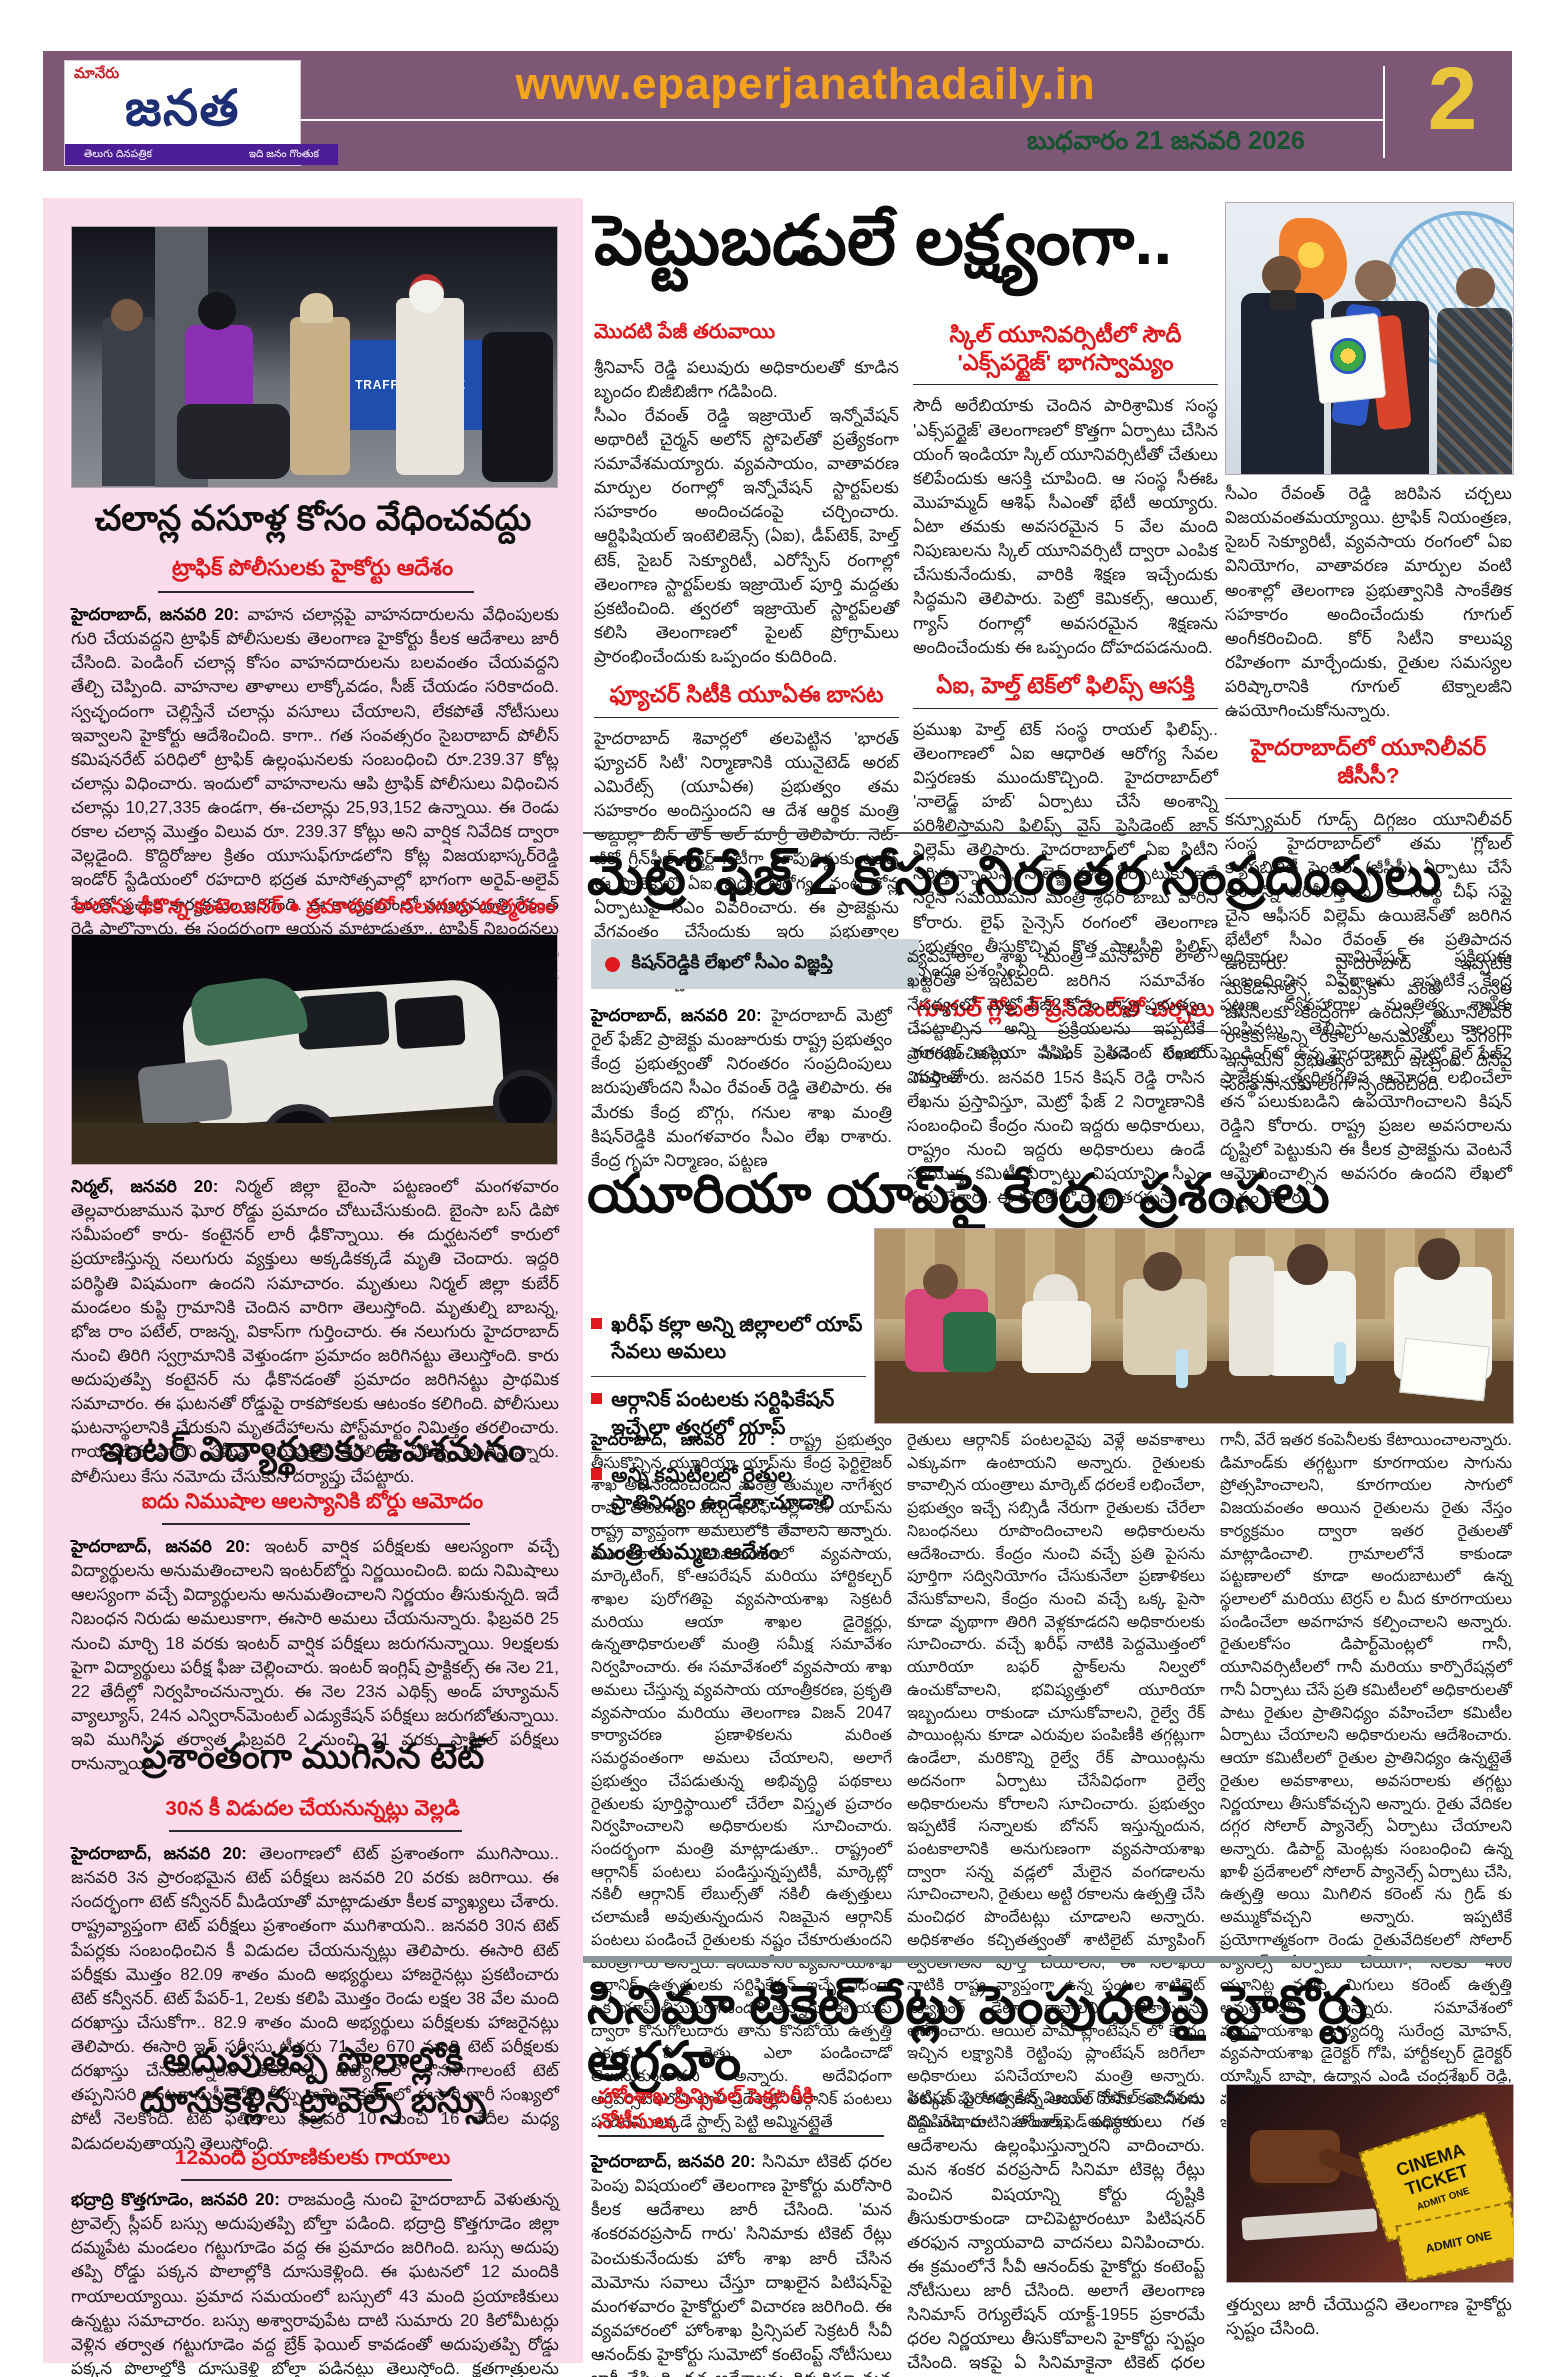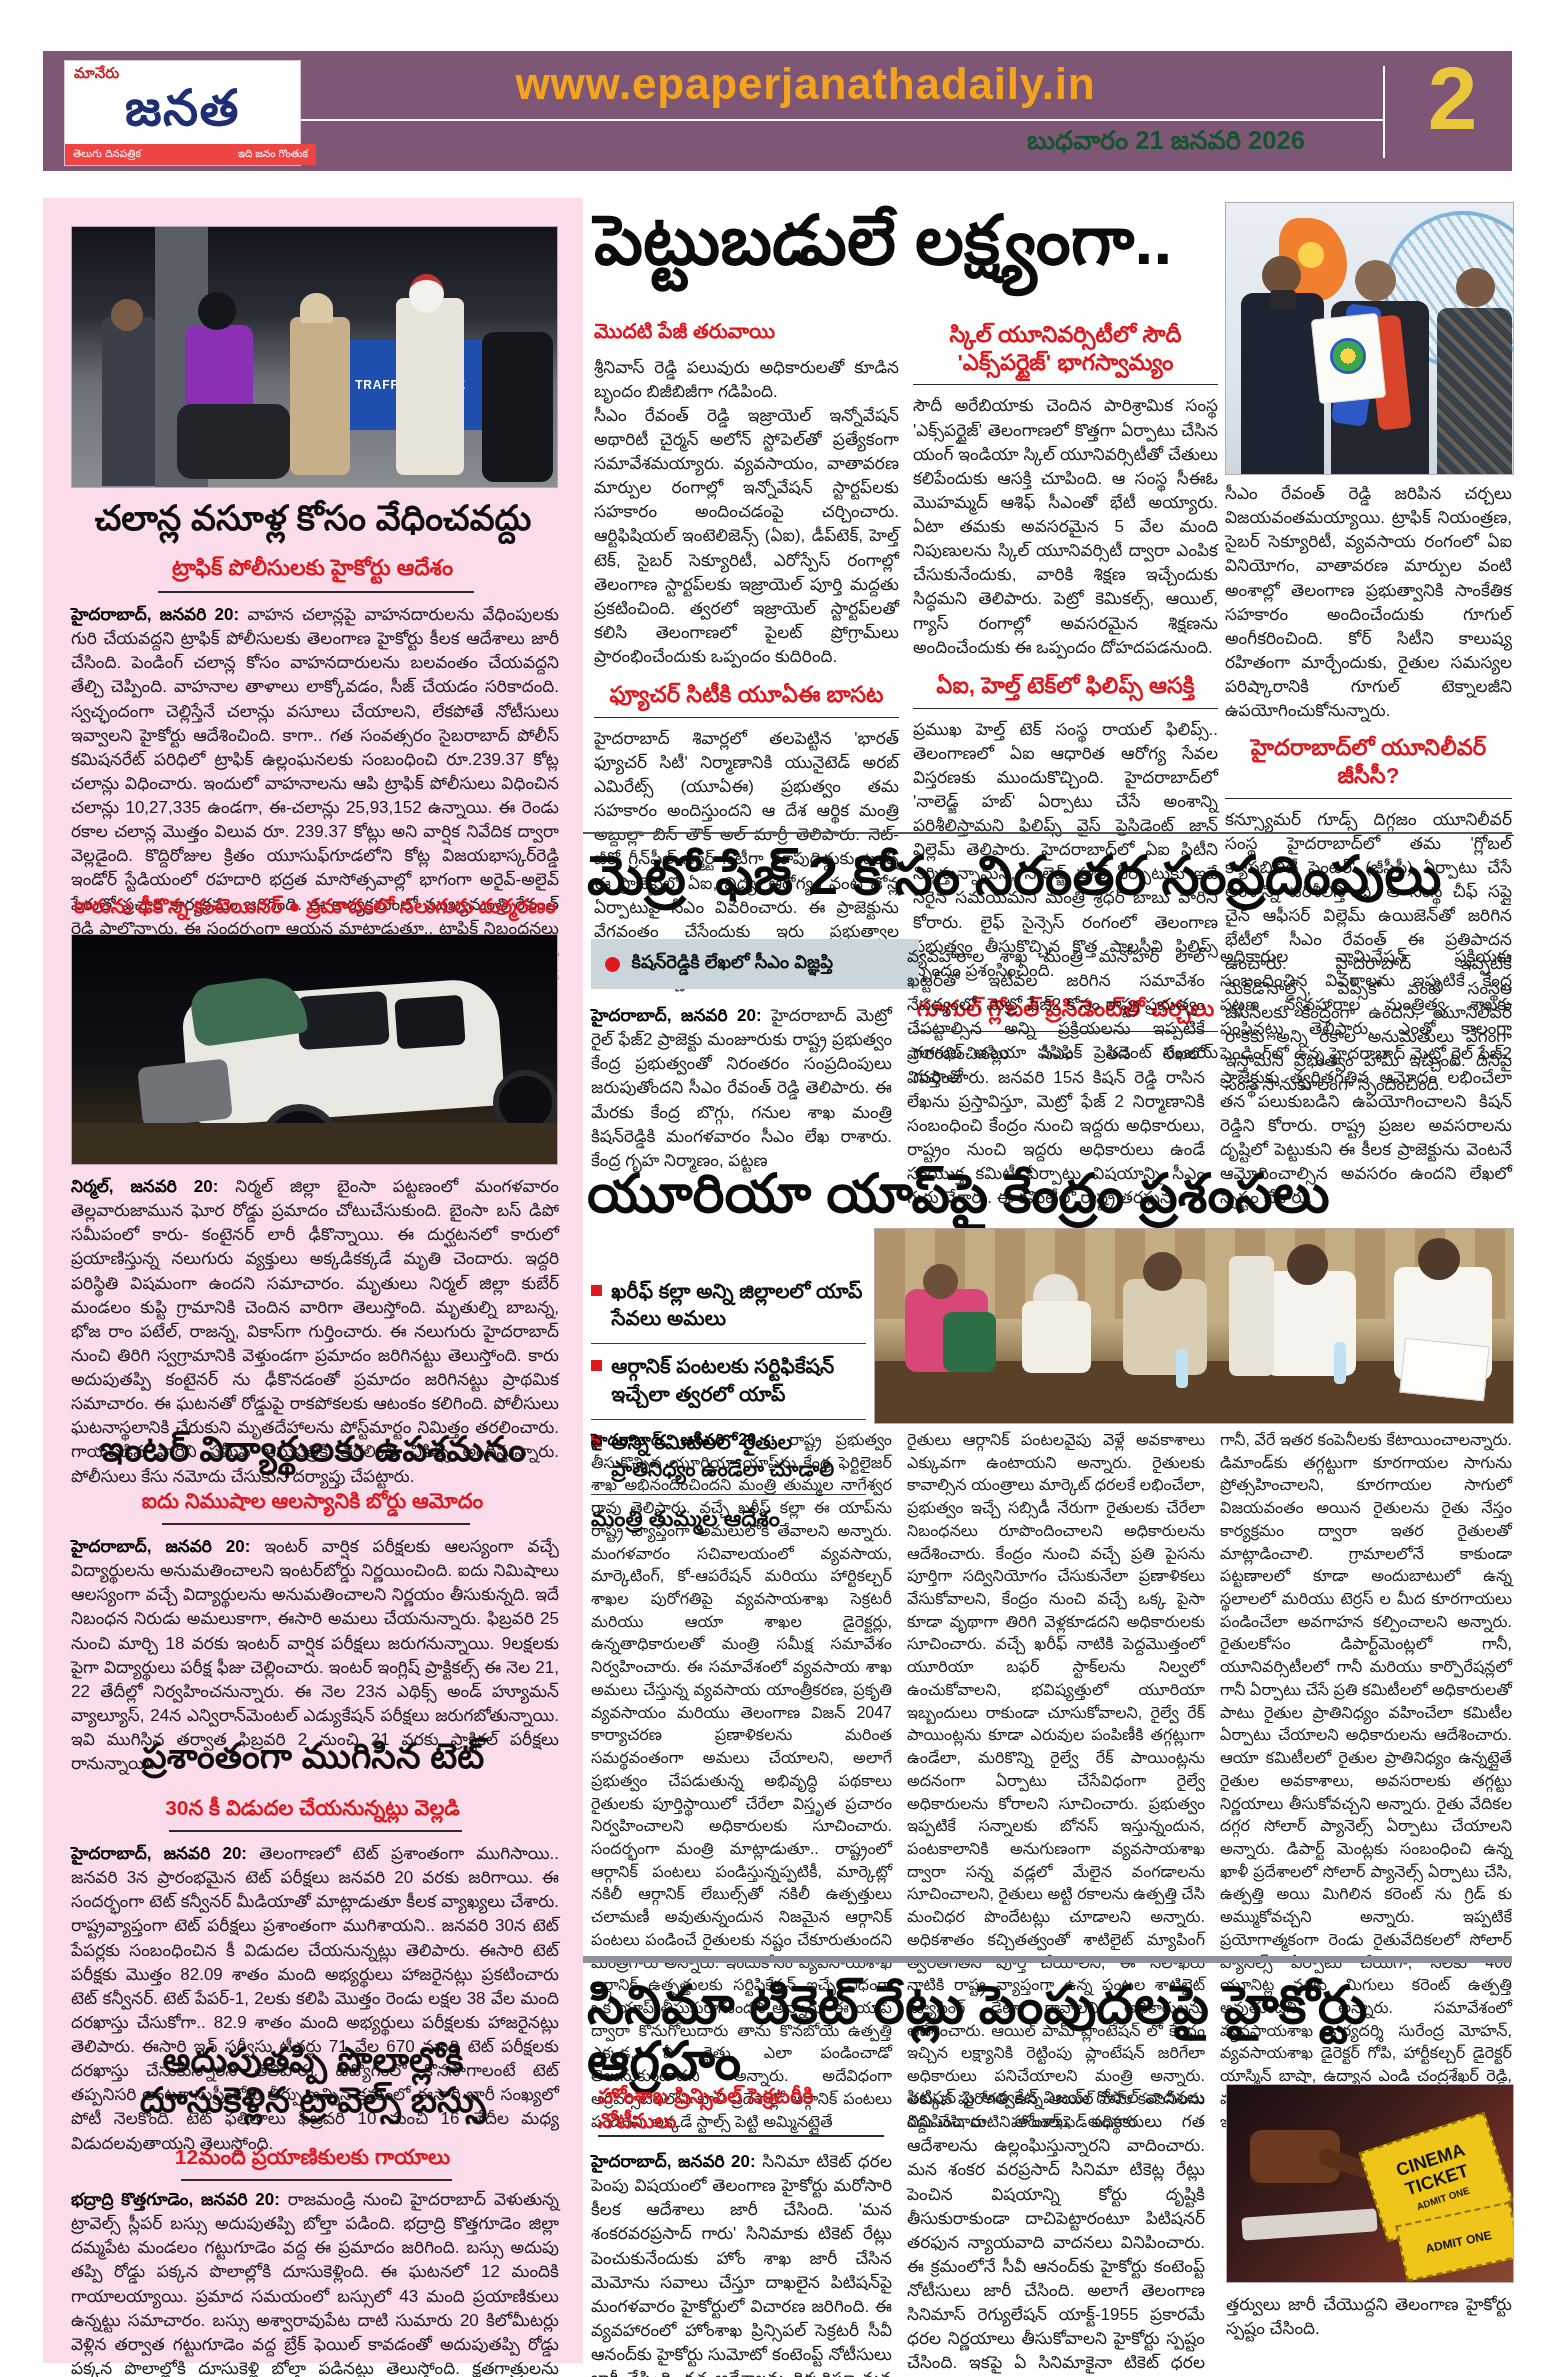--- a/index.html
+++ b/index.html
@@ -4,21 +4,21 @@
 <style>
   html,body{margin:0;padding:0;background:#e8e8e8;}
   .page{position:relative;width:1555px;height:2377px;background:#ffffff;overflow:hidden;
         font-family:"Liberation Sans",sans-serif;color:#151515;}
   .abs{position:absolute;}
   
   .banner{background:#7e5777;}
   .logo-box{background:#ffffff;border:0.8px solid #d8c7d4;}
   .logo-top{color:#c8232b;font-size:15px;font-weight:bold;}
   .logo-main{color:#1d2e74;font-size:50px;font-weight:bold;line-height:1;letter-spacing:1.5px;text-align:center;}
-  .logo-strip{background:#ef4444;color:#fff;font-size:10.5px;display:flex;justify-content:space-between;align-items:center;padding:0 8px;height:21px;gap:48px;}
+  .logo-strip{background:#4c1d95;color:#fff;font-size:10.5px;display:flex;justify-content:space-between;align-items:center;padding:0 19px;height:21px;gap:48px;}
   .url{color:#f4a41c;font-size:44px;font-weight:bold;letter-spacing:0.8px;text-align:center;}
   .hline{background:#ffffff;height:2.3px;}
   .vline{background:#ffffff;width:2.3px;}
   .date{color:#14532d;font-size:25.6px;font-weight:bold;text-align:center;}
   .pagenum{color:#eac63c;font-size:89px;font-weight:bold;text-align:center;line-height:1;}
   
   .pink{background:#fbdcea;}
   .h-left{font-weight:bold;color:#101010;text-align:center;line-height:1.15;}
   .sub-red{color:#e0191f;font-weight:bold;text-align:center;line-height:1.2;}
   .subline{background:#2a2a2a;height:1.5px;}
@@ -180,21 +180,21 @@
   </div>
   <div class="abs body-txt" style="left:591px;top:1004px;width:301px;">
     <b>హైదరాబాద్, జనవరి 20:</b>
     <span>హైదరాబాద్ మెట్రో రైల్ ఫేజ్2 ప్రాజెక్టు మంజూరుకు రాష్ట్ర ప్రభుత్వం కేంద్ర ప్రభుత్వంతో నిరంతరం సంప్రదింపులు జరుపుతోందని సీఎం రేవంత్ రెడ్డి తెలిపారు. ఈ మేరకు కేంద్ర బొగ్గు, గనుల శాఖ మంత్రి కిషన్‌రెడ్డికి మంగళవారం సీఎం లేఖ రాశారు. కేంద్ర గృహ నిర్మాణం, పట్టణ</span>
   </div>
   <div class="abs body-txt" style="left:907px;top:945px;width:298px;">వ్యవహారాల శాఖ మంత్రి మనోహర్ లాల్ ఖట్టర్‌తో ఇటీవల జరిగిన సమావేశం నేపథ్యంలో, మెట్రో ఫేజ్2 కోసం రాష్ట్ర ప్రభుత్వం చేపట్టాల్సిన అన్ని ప్రక్రియలను ఇప్పటికే ప్రారంభించినట్లు సీఎం తన లేఖలో వివరించారు. జనవరి 15న కిషన్ రెడ్డి రాసిన లేఖను ప్రస్తావిస్తూ, మెట్రో ఫేజ్ 2 నిర్మాణానికి సంబంధించి కేంద్రం నుంచి ఇద్దరు అధికారులు, రాష్ట్రం నుంచి ఇద్దరు అధికారులు ఉండే సంయుక్త కమిటీ ఏర్పాటు విషయాన్ని సీఎం గుర్తు చేశారు. ఈ కమిటీలో రాష్ట్ర తరఫున</div>
   <div class="abs body-txt" style="left:1220px;top:945px;width:292px;">అధికారుల నామినేషన్ ప్రక్రియకు సంబంధించిన వివరాలను ఇప్పటికే కేంద్ర పట్టణ వ్యవహారాల మంత్రిత్వ శాఖకు పంపినట్లు తెలిపారు. ఎంతో కాలంగా పెండింగ్‌లో ఉన్న హైదరాబాద్ మెట్రో రైల్ ఫేజ్2 ప్రాజెక్టుకు త్వరితగతిన ఆమోదం లభించేలా తన పలుకుబడిని ఉపయోగించాలని కిషన్ రెడ్డిని కోరారు. రాష్ట్ర ప్రజల అవసరాలను దృష్టిలో పెట్టుకుని ఈ కీలక ప్రాజెక్టును వెంటనే ఆమోదించాల్సిన అవసరం ఉందని లేఖలో స్పష్టం చేశారు.</div>
 
   <div class="abs h-main" style="left:587px;top:1165px;width:925px;font-size:54px;">యూరియా యాప్‌పై కేంద్రం ప్రశంసలు</div>
 
-  <div class="abs bullets" style="left:591px;top:1269px;width:275px;">
+  <div class="abs bullets" style="left:591px;top:1302px;width:275px;">
     <div class="item">
         <span class="sq"></span>
         <span class="btxt">ఖరీఫ్ కల్లా అన్ని జిల్లాలలో యాప్ సేవలు అమలు</span>
       </div>
     <div class="item">
         <span class="sq"></span>
         <span class="btxt">ఆర్గానిక్ పంటలకు సర్టిఫికేషన్ ఇచ్చేలా త్వరలో యాప్</span>
       </div>
     <div class="item">
         <span class="sq"></span>

